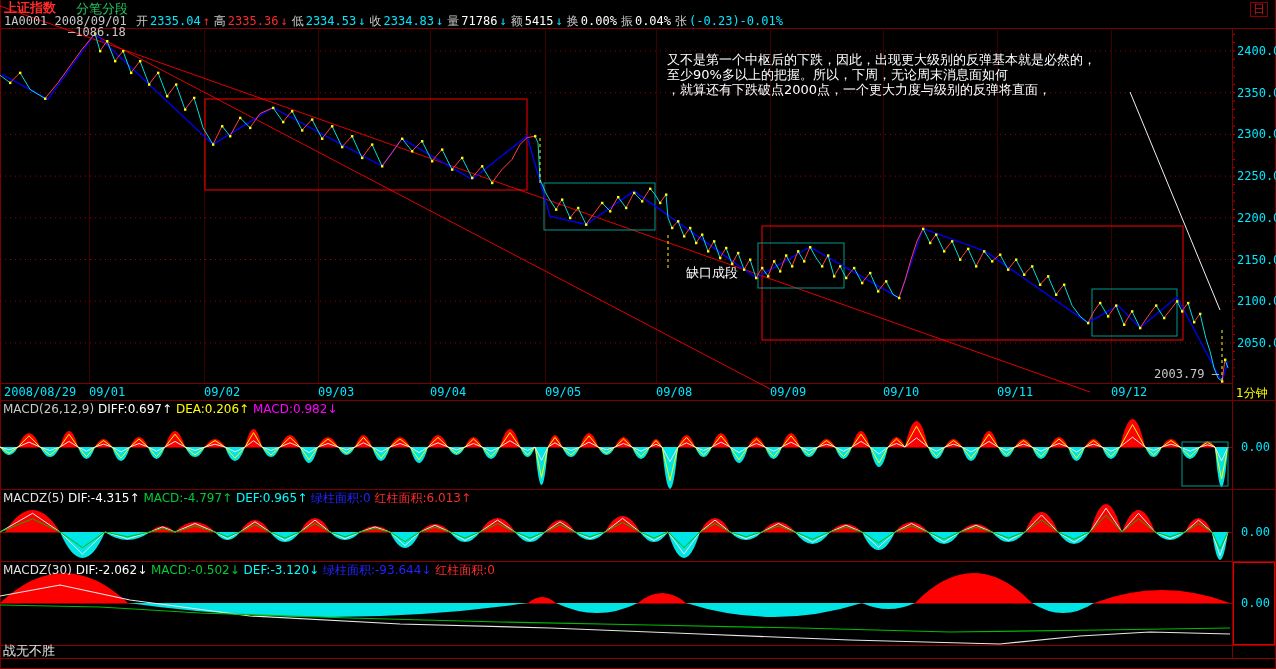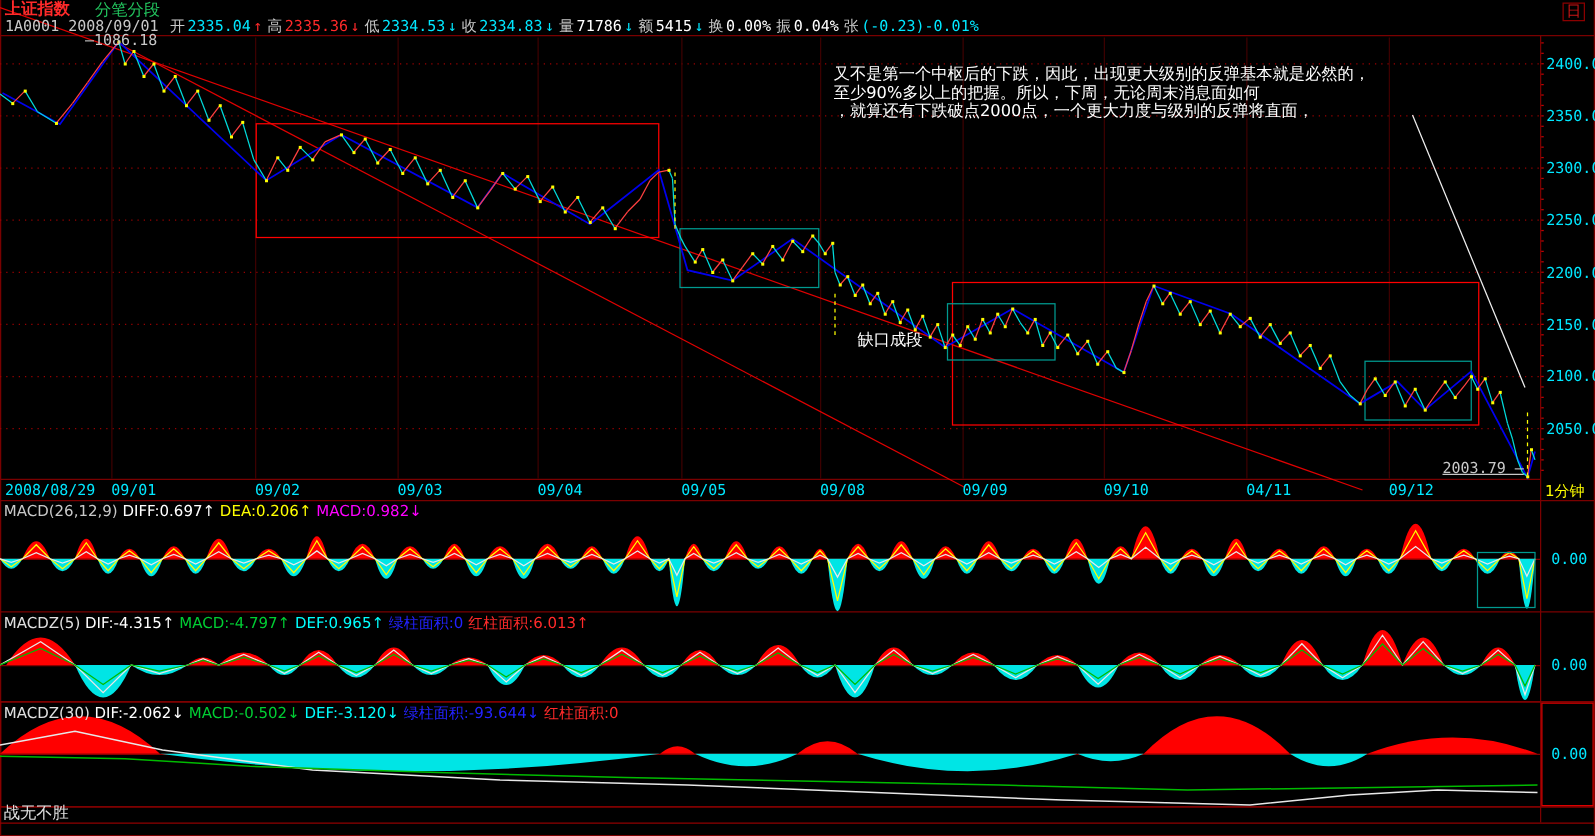--- a/index.html
+++ b/index.html
@@ -9,21 +9,21 @@
   .mono{font-family:"DejaVu Sans Mono",monospace;}
   #cv{position:absolute;left:0;top:0;z-index:1;}
   .txt-layer{position:absolute;left:0;top:0;width:100%;height:100%;z-index:2;}
   #index-name{left:4px;top:1px;color:#ff2a2a;font-weight:bold;font-size:13px;}
   #view-name{left:76px;top:2px;color:#22c55e;font-size:13px;}
   #corner-icon{right:8px;top:2px;color:#cc1616;border:1px solid #8a0000;padding:0 2px;font-size:12px;line-height:13px;}
   #quote-row{left:4px;top:14px;color:#c8c8c8;}
   #quote-row span{margin-right:2px;}
   #annotation{left:667px;top:52px;color:#ffffff;font-size:13px;line-height:15px;z-index:2;position:absolute;}
   #peak-label{left:68px;top:25px;color:#c8c8c8;}
-  #low-label{left:1154px;top:367px;color:#c8c8c8;text-decoration:underline;}
+  #low-label{left:1154px;top:367px;color:#c8c8c8;}
   #gap-label{left:686px;top:266px;color:#ffffff;font-size:13px;}
   #minute-label{left:1236px;top:386px;color:#ffff00;}
   #footer-text{left:3px;top:644px;color:#e0e0e0;font-size:13px;}
   .axis-lab{color:#00e7ff;}
 </style>
 </head>
 <body>
 
 <div id="app">
   <svg id="cv" width="1276" height="669">
@@ -561,21 +561,21 @@
     <div id="date-axis">
         <span class="t mono axis-lab" style="color: rgb(0, 231, 255); left: 4px; top: 385px;">2008/08/29</span>
         <span class="t mono axis-lab" style="color: rgb(0, 231, 255); left: 89px; top: 385px;">09/01</span>
         <span class="t mono axis-lab" style="color: rgb(0, 231, 255); left: 204px; top: 385px;">09/02</span>
         <span class="t mono axis-lab" style="color: rgb(0, 231, 255); left: 318px; top: 385px;">09/03</span>
         <span class="t mono axis-lab" style="color: rgb(0, 231, 255); left: 430px; top: 385px;">09/04</span>
         <span class="t mono axis-lab" style="color: rgb(0, 231, 255); left: 545px; top: 385px;">09/05</span>
         <span class="t mono axis-lab" style="color: rgb(0, 231, 255); left: 656px; top: 385px;">09/08</span>
         <span class="t mono axis-lab" style="color: rgb(0, 231, 255); left: 770px; top: 385px;">09/09</span>
         <span class="t mono axis-lab" style="color: rgb(0, 231, 255); left: 883px; top: 385px;">09/10</span>
-        <span class="t mono axis-lab" style="color: rgb(0, 231, 255); left: 997px; top: 385px;">04/11</span>
+        <span class="t mono axis-lab" style="color: rgb(0, 231, 255); left: 997px; top: 385px;">09/11</span>
         <span class="t mono axis-lab" style="color: rgb(0, 231, 255); left: 1111px; top: 385px;">09/12</span>
       </div>
     <div id="price-axis">
         <span class="t mono" style="color: rgb(0, 231, 255); left: 1237px; top: 44px;">2400.0</span>
         <span class="t mono" style="color: rgb(0, 231, 255); left: 1237px; top: 85.7px;">2350.0</span>
         <span class="t mono" style="color: rgb(0, 231, 255); left: 1237px; top: 127.4px;">2300.0</span>
         <span class="t mono" style="color: rgb(0, 231, 255); left: 1237px; top: 169.1px;">2250.0</span>
         <span class="t mono" style="color: rgb(0, 231, 255); left: 1237px; top: 210.8px;">2200.0</span>
         <span class="t mono" style="color: rgb(0, 231, 255); left: 1237px; top: 252.5px;">2150.0</span>
         <span class="t mono" style="color: rgb(0, 231, 255); left: 1237px; top: 294.2px;">2100.0</span>

